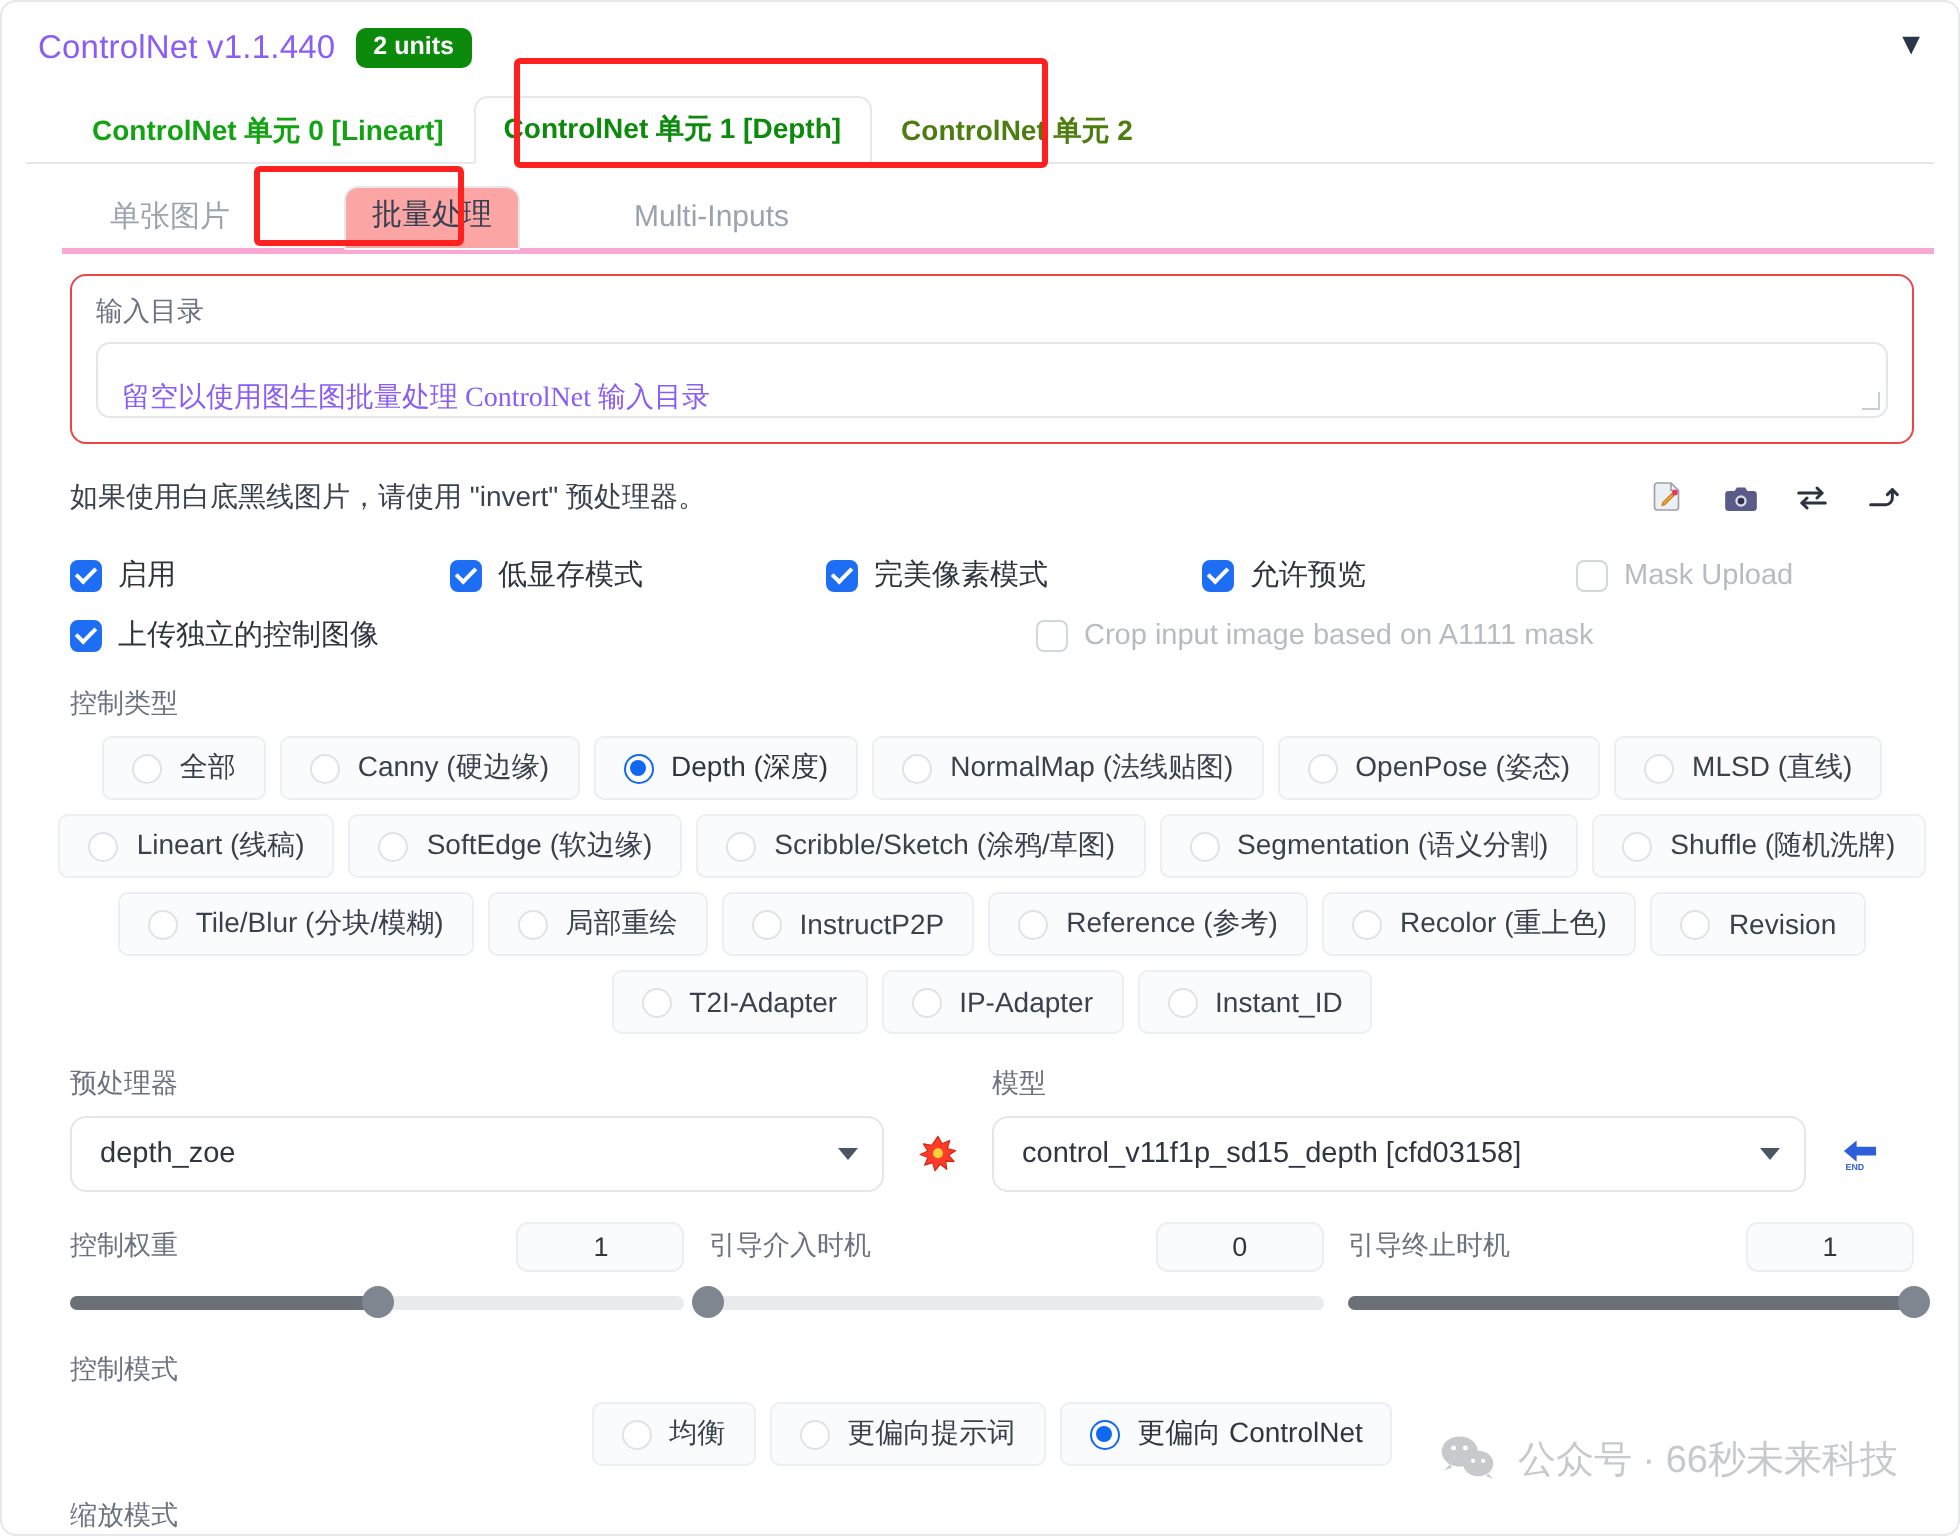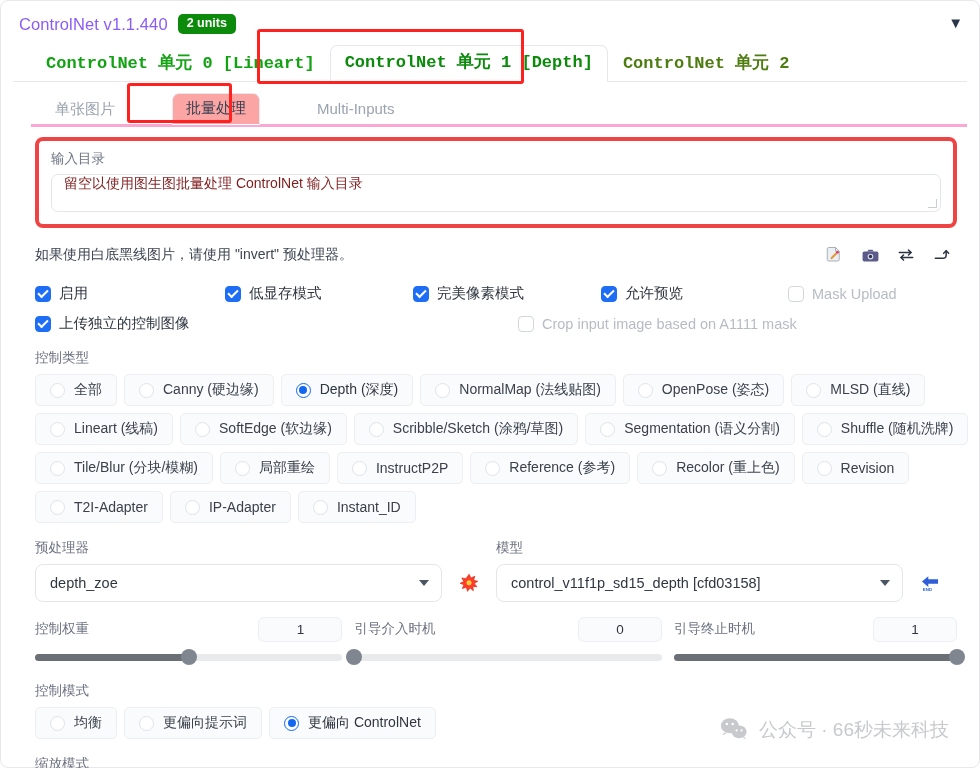--- a/index.html
+++ b/index.html
@@ -43,27 +43,27 @@
 
   
   .unit-tabs {
     position: relative;
     display: flex; align-items: flex-end; gap: 0;
     margin-top: 8px; padding-left: 18px;
     border-bottom: 1px solid #e6e8eb;
     height: 37px;
   }
   .unit-tab {
-    font-size: 17px; font-weight: bold;
+    font-size: 14px; font-weight: bold;
     padding: 7px 14px 8px; line-height: 1.2;
     color: #9aa3af; background: transparent;
     border: 1px solid transparent; border-bottom: none;
     border-radius: 7px 7px 0 0;
     white-space: nowrap; cursor: pointer;
-    position: relative; bottom: -1px; font-family: Liberation Mono, monospace;
+    position: relative; bottom: -1px;
   }
   .unit-tab.inactive-green { color: #12a312; }
   .unit-tab.active {
     color: #0b8a0b; background: #fff;
     border-color: #e6e8eb; border-bottom: 1px solid #fff;
   }
   .unit-tab.plain { color: #4d7c0f; font-weight: bold; }
 
   
   .annot {
@@ -94,35 +94,35 @@
   .inner-tab.active {
     color: #374151; background: #fca5a5;
     border-color: #e6e8eb; border-bottom: 1px solid #fff; font-family: Liberation Serif, serif;
   }
 
   
   .body { padding: 0 10px 0 22px; }
 
   
   .indir-card {
-    border: 4px solid #ef4444; border-radius: 8px;
+    border: 1px solid #ef4444; border-radius: 8px;
     padding: 9px 12px 12px; margin-top: 10px;
     background: #fff;
   }
   .field-label {
     font-size: 13.5px; color: #6b7280; margin-bottom: 6px;
   }
   .indir-input {
     position: relative;
     width: 100%; height: 38px;
     border: 1px solid #e3e6ea; border-radius: 7px;
     background: #fff;
-    display: flex; align-items: flex-start;
+    display: flex; align-items: flex-end;
     padding: 0 12px;
-    font-size: 14px; color: #7f1d1d;
+    font-size: 14px; color: #8b5cf6; font-family: Liberation Serif, serif;
   }
   .resize-grip {
     position: absolute; right: 3px; bottom: 3px;
     width: 9px; height: 9px;
     border-right: 1.5px solid #c9ced4;
     border-bottom: 1.5px solid #c9ced4;
   }
 
   .hint-row {
     display: flex; align-items: center; justify-content: space-between;
@@ -161,21 +161,21 @@
     border-left: 2px solid #fff; border-bottom: 2px solid #fff;
     transform: rotate(-45deg) translate(1px,-1px);
   }
   .cb.off { color: #b7bcc3; }
 
   
   .sec-label { font-size: 13.5px; color: #6b7280; margin: 16px 0 7px; }
 
   
   .chip-rows { display: flex; flex-direction: column; gap: 7px; }
-  .chip-row { display: flex; gap: 7px; flex-wrap: nowrap; }
+  .chip-row { display: flex; gap: 7px; flex-wrap: nowrap; justify-content: center; }
   .chip {
     display: inline-flex; align-items: center; gap: 9px;
     border: 1px solid #eceef1; border-radius: 5px;
     background: #fafbfc;
     padding: 7px 14px; height: 32px;
     font-size: 14px; color: #3a414c;
     white-space: nowrap; cursor: pointer;
   }
   .chip .radio {
     width: 15px; height: 15px; border-radius: 50%;

